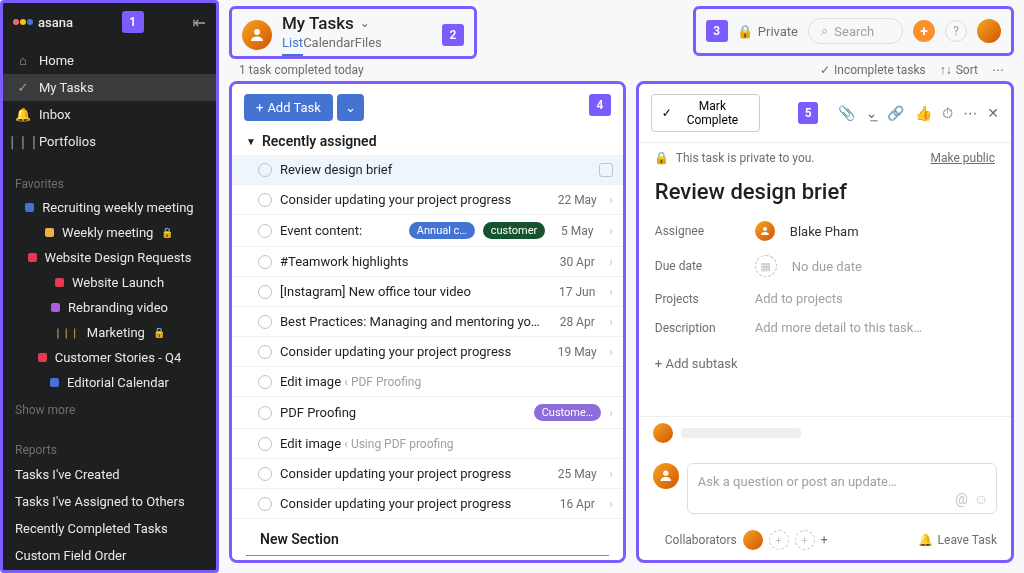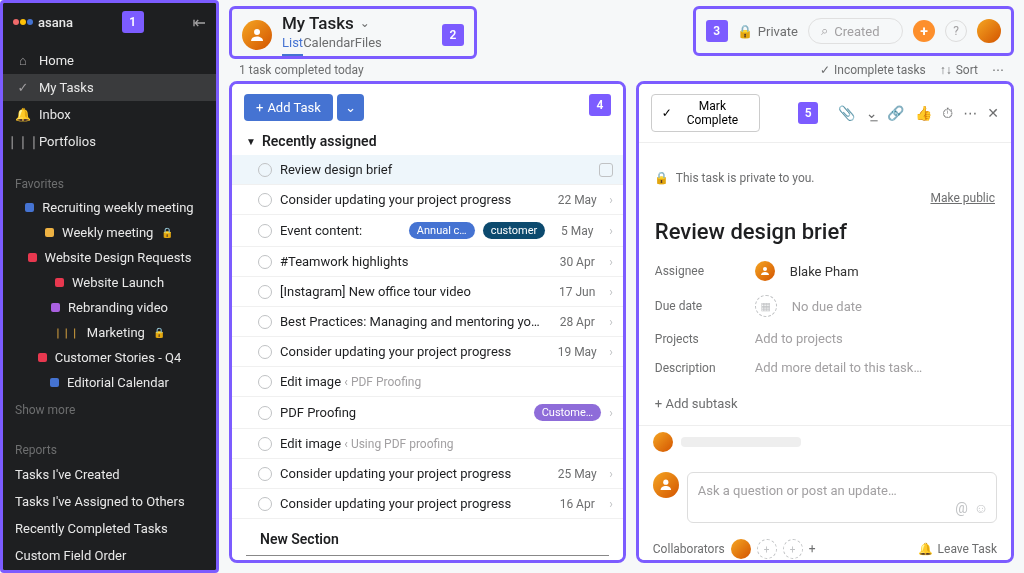--- a/index.html
+++ b/index.html
@@ -73,43 +73,43 @@
   .sec-hdr{ display:flex; align-items:center; gap:6px; padding:6px 14px; font-weight:600; font-size:14px;}
   .sec-hdr .tri{ font-size:10px;}
   .task-row{ display:flex; align-items:center; padding:7px 10px 7px 26px; border-bottom:1px solid #f0f0f0; gap:8px; cursor:pointer; font-size:13px;}
   .task-row.selected{ background:#eef6fb;}
   .chk{ width:14px; height:14px; border:1.5px solid #c0c2c4; border-radius:50%; flex-shrink:0;}
   .task-name{ flex:1; overflow:hidden; text-overflow:ellipsis; white-space:nowrap;}
   .task-sub{ color:#a2a0a2; font-size:12px;}
   .task-date{ color:#6d6e6f; font-size:12px; width:48px; text-align:center;}
   .task-det{ color:#c0c2c4; font-size:12px;}
   .pill{ border-radius:10px; padding:2px 8px; font-size:11px; color:#fff; display:inline-block; max-width:70px; overflow:hidden; text-overflow:ellipsis; white-space:nowrap;}
-  .pill.blue{background:#4573d2;} .pill.green{background:#0c4a6e;} .pill.purple{background:#8e6cd9;}
+  .pill.blue{background:#4573d2;} .pill.green{background:#14532d;} .pill.purple{background:#8e6cd9;}
   .newsec{ padding:8px 14px; border-bottom:1px solid #888; font-weight:600; margin:4px 14px 4px; font-size:14px;}
   .row-icon{width:14px;height:14px;border:1px solid #c0c2c4;border-radius:3px;flex-shrink:0;}
 
   
   .d-toolbar{ display:flex; align-items:center; padding:10px 12px; gap:10px; border-bottom:1px solid #eee;}
   .mc-btn{ border:1px solid #ccc; border-radius:4px; padding:4px 10px; font-size:12px; display:flex; align-items:center; gap:4px; background:#fff; cursor:pointer;}
   .d-toolbar .ico{ color:#6d6e6f; cursor:pointer; font-size:14px;}
   .d-toolbar .flex1{flex:1;}
   .d-priv-row{ display:flex; align-items:center; justify-content:space-between; padding:8px 16px; font-size:12px; color:#6d6e6f;}
-  .mp-link{ text-decoration:underline; cursor:pointer; color:#6d6e6f;margin-top:40px;}
+  .mp-link{ text-decoration:underline; cursor:pointer; color:#6d6e6f;}
   .d-title{ padding:6px 16px 10px; font-size:22px; font-weight:500;}
   .d-field{ display:flex; align-items:center; padding:7px 16px; font-size:13px; gap:20px;}
   .d-field .lab{ width:80px; color:#6d6e6f; font-size:12px;}
   .d-field .val{ color:#333; display:flex; align-items:center; gap:15px;}
   .d-field .val.muted{ color:#a2a0a2;}
   .cal-ic{ width:22px; height:22px; border:1px dashed #c0c2c4; border-radius:50%; display:inline-flex; align-items:center; justify-content:center; color:#c0c2c4; font-size:11px;}
   .add-sub{ padding:14px 16px; color:#6d6e6f; font-size:13px; cursor:pointer;}
   .d-footer{ margin-top:auto; border-top:1px solid #eee;}
   .comment-box{ display:flex; gap:8px; padding:10px 14px; align-items:flex-start;}
   .cb-input{ flex:1; border:1px solid #ddd; border-radius:6px; padding:10px 10px 24px; font-size:13px; color:#a2a0a2; position:relative;}
   .cb-icons{ position:absolute; right:8px; bottom:6px; display:flex; gap:6px; color:#c0c2c4; font-size:14px;}
-  .collab-row{ display:flex; align-items:center; justify-content:space-between; padding:6px 14px 10px; font-size:12px; color:#6d6e6f;}
+  .collab-row{ display:flex; align-items:center; justify-content:space-between; padding:6px 14px 10px; font-size:12px; color:#6d6e6f;margin-left:12px;}
   .collab-left{ display:flex; align-items:center; gap:6px;}
   .dashed-circ{ width:20px; height:20px; border:1px dashed #c0c2c4; border-radius:50%; display:inline-flex; align-items:center; justify-content:center; color:#c0c2c4; font-size:10px;}
   .leave{ display:flex; align-items:center; gap:4px; cursor:pointer;}
 
   .ghost-row{ padding:6px 14px 10px; display:flex; gap:8px; align-items:center;}
   .ghost{ height:10px; background:#eee; border-radius:4px; }
 </style>
 </head>
 <body>
 
@@ -233,21 +233,21 @@
     </div>
     <div class="spacer"></div>
     <div class="hdr-box right">
       <span class="num-bdg">3</span>
       <span class="priv">
           <span>🔒</span>
           <span>Private</span>
         </span>
       <div class="search">
         <span>⌕</span>
-        <span textcontent="Search">Created</span>
+        <span textcontent="Search">Search</span>
       </div>
       <span class="add-btn">+</span>
       <span class="qm-btn">?</span>
       <span class="avatar-top"></span>
     </div>
   </div>
 
   <div class="sub-row">
     <span>1 task completed today</span>
     <div class="sub-right">

